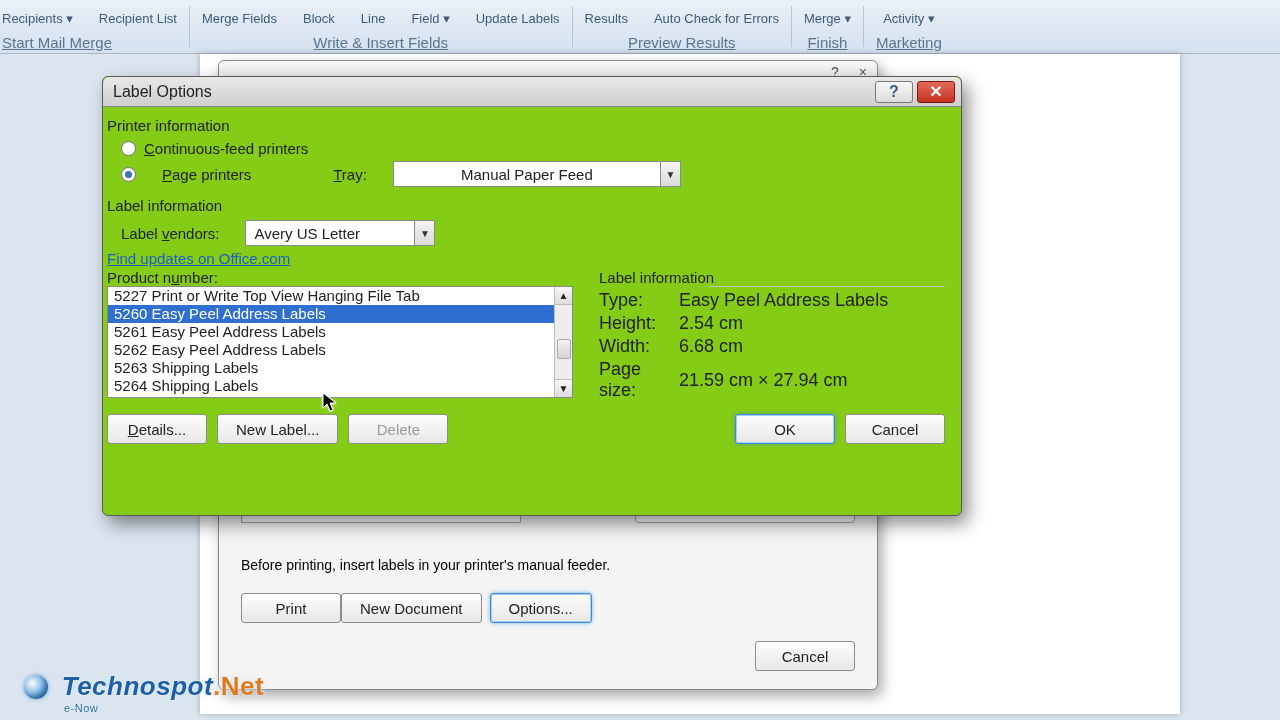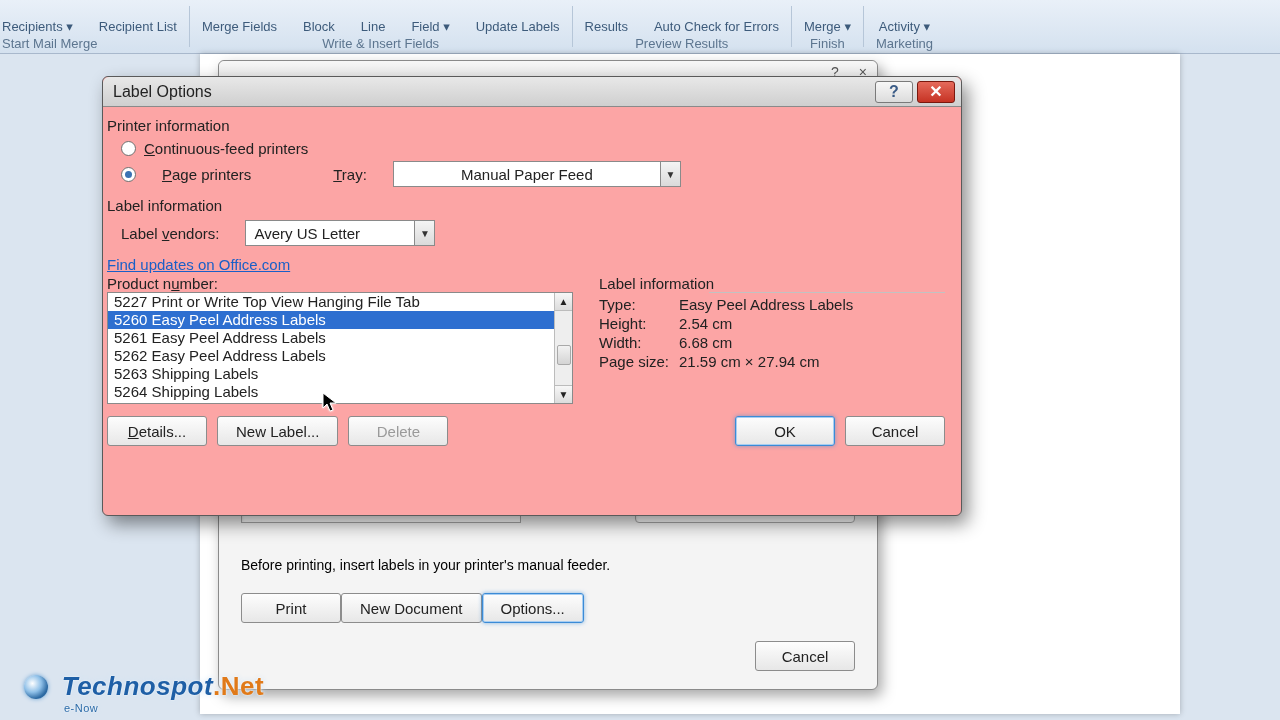--- a/index.html
+++ b/index.html
@@ -10,21 +10,21 @@
   
   .ribbon {
     position: absolute; top: 0; left: 0; right: 0; height: 54px;
     background: linear-gradient(#e9f0f8, #d4e1ef);
     border-bottom: 1px solid #a8b8cc;
     display: flex; align-items: flex-end; padding: 2px 0;
     color: #46607c; font-size: 13px;
   }
   .ribbon .grp { display: flex; flex-direction: column; align-items: center; padding: 0 10px; }
   .ribbon .row { display: flex; gap: 26px; white-space: nowrap; color:#3d5b7b; font-size:13px;}
-  .ribbon .lbl { margin-top: 2px; font-size: 13px; color:#5c758f; }
+  .ribbon .lbl { margin-top: 8px; font-size: 15px; color:#5c758f;text-decoration:underline; }
   .ribbon .sep { width:1px; align-self:stretch; background:#b6c6d8; margin:4px 2px;}
   
   .docpage {
     position: absolute; left: 200px; top: 54px; width: 980px; height: 660px;
     background: #fff; box-shadow: 0 0 6px rgba(0,0,0,.25);
   }
   
   .dlg2 {
     position: absolute; left: 218px; top: 60px; width: 660px; height: 630px;
     background: #f4f4f4; border: 1px solid #8a8a8a; border-radius: 6px;
@@ -43,26 +43,26 @@
     height: 26px; background:#fff; border:1px solid #a8a8a8; flex:1;
     box-shadow: inset 1px 1px 2px rgba(0,0,0,.08);
   }
   .btn {
     height: 30px; min-width: 100px; padding: 0 18px;
     background: linear-gradient(#fdfdfd,#e7e7e7);
     border: 1px solid #8c8c8c; border-radius: 3px; font-size: 15px;
     display:inline-flex; align-items:center; justify-content:center;
     color:#222;
   }
-  .btn.primary { border:1px solid #3b8bd6; box-shadow: 0 0 0 1px #a8cef2 inset, 0 0 4px rgba(59,139,214,.6);}
+  .btn.primary { border:1px solid #3b8bd6; box-shadow: 0 0 0 1px #a8cef2 inset, 0 0 4px rgba(59,139,214,.6); margin-left: 8px;}
   .btn.disabled { color:#9a9a9a; }
   
   .dlg {
     position: absolute; left: 102px; top: 76px; width: 860px; height: 440px;
-    background: #fca5a5; border: 1px solid #5a5a5a; border-radius: 6px;
+    background: #84cc16; border: 1px solid #5a5a5a; border-radius: 6px;
     box-shadow: 6px 8px 18px rgba(0,0,0,.45);
     display:flex; flex-direction:column;
   }
   .titlebar {
     height: 30px; border-radius: 6px 6px 0 0;
     background: linear-gradient(#e8e8e8,#cfcfcf);
     border-bottom: 1px solid #8a8a8a;
     display:flex; align-items:center; padding: 0 6px 0 10px;
     font-size: 16px; color:#222;
   }
@@ -104,21 +104,21 @@
   .list .sb {
     position:absolute; right:0; top:0; bottom:0; width:18px;
     background:#eee; border-left:1px solid #bcbcbc;
     display:flex; flex-direction:column; align-items:center;
   }
   .list .sb .ar { height:18px; width:100%; display:flex;align-items:center;justify-content:center;font-size:10px; background:linear-gradient(#f7f7f7,#dcdcdc); border-bottom:1px solid #bcbcbc;}
   .list .sb .ar.dn{border-top:1px solid #bcbcbc; border-bottom:none; margin-top:auto;}
   .list .sb .thumb{ width:14px; height:20px; background:linear-gradient(#f2f2f2,#d4d4d4); border:1px solid #a9a9a9; border-radius:2px; margin-top:34px;}
   .info { flex:1; }
   .info .hline { height:1px; background:#c2c2c2; margin-left:110px; margin-bottom:2px;}
-  .info table { border-collapse:collapse; font-size:15px;}
+  .info table { border-collapse:collapse; font-size:18px;}
   .info td { padding: 1px 0; }
   .info td.k { width:80px;}
   .btnrow { display:flex; gap:10px; margin-top:12px; align-items:center;}
   .btnrow .grow { flex:1; }
   .cursor {
     position:absolute; left:322px; top:392px; width:16px; height:22px; pointer-events:none;
   }
   .cursor svg { filter: drop-shadow(0 0 1px #fff);}
   .logo {
     position:absolute; left:24px; bottom:6px; font-style:italic; font-weight:bold;
@@ -230,21 +230,21 @@
 
     <div class="section-head" style="margin-top:10px;">Label information</div>
     <div class="inline" style="margin-left:14px;">
       <span>Label <span class="underlined">v</span>endors:</span>
       <div class="combo" style="width:190px;">
         <span class="txt">Avery US Letter</span>
         <span class="arrow">▼</span>
       </div>
     </div>
 
-    <div style="margin-top:10px;">
+    <div style="margin-top:4px;">
       <span class="link">Find updates on Office.com</span>
     </div>
 
     <div class="two-col">
       <div>
         <div>Product n<span class="underlined">u</span>mber:</div>
         <div class="list">
           <div id="product-items">
               <div class="item">5227 Print or Write Top View Hanging File Tab</div>
               <div class="item selected">5260 Easy Peel Address Labels</div>

